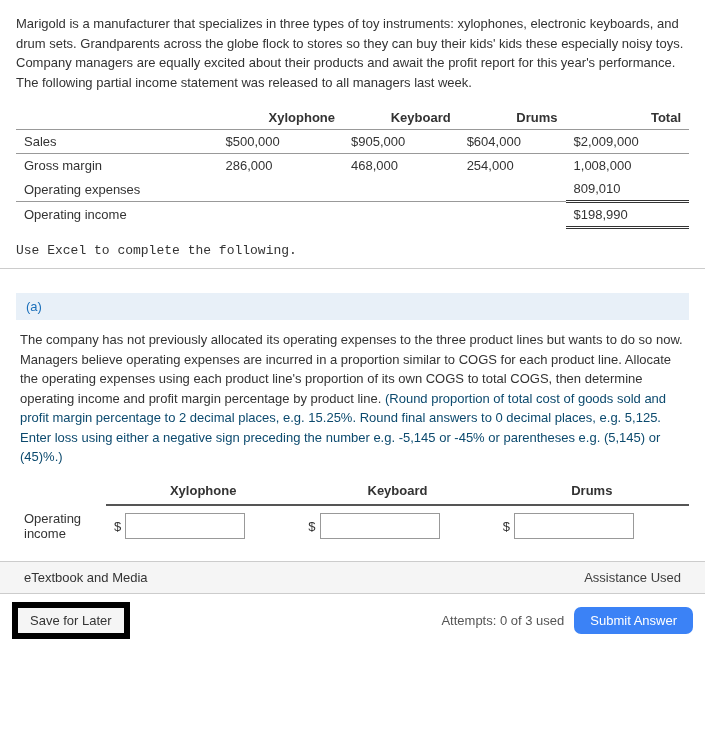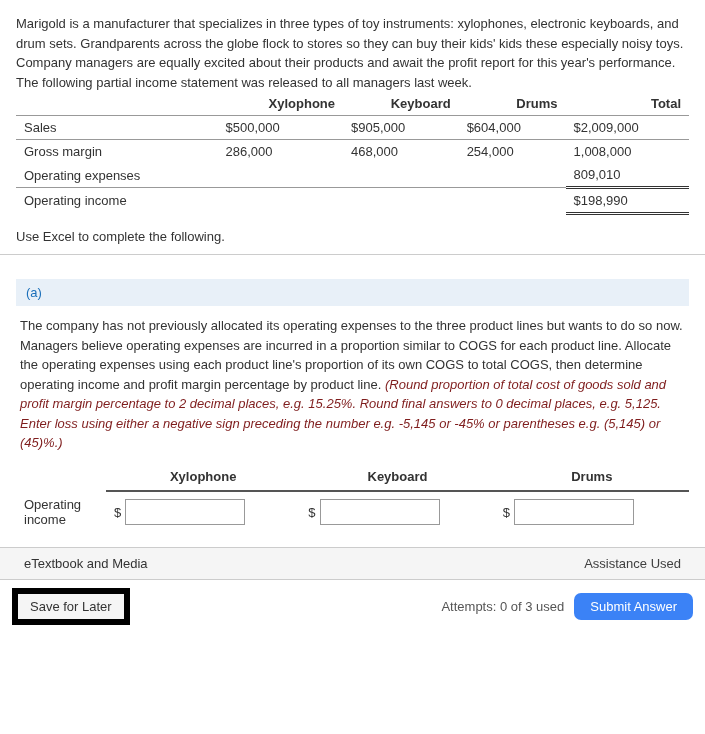--- a/index.html
+++ b/index.html
@@ -10,21 +10,21 @@
       background: #fff;
       width: 705px;
       min-height: 734px;
     }
     .main-container {
       padding: 14px 16px 0 16px;
     }
     .intro-text {
       font-size: 13px;
       line-height: 1.5;
-      margin-bottom: 0;
+      margin-bottom: 14px;
       color: #333;
     }
     
     .income-table {
       width: 100%;
       border-collapse: collapse;
       margin-bottom: 14px;
       font-size: 13px;
     }
     .income-table th {
@@ -44,20 +44,21 @@
     .income-table td:first-child {
       text-align: left;
     }
     .income-table tr.border-top td {
       border-top: 1px solid #999;
     }
     .use-excel {
       font-size: 13px;
       margin-bottom: 10px;
       color: #333;
+      font-family: Liberation Mono, monospace;
     }
     .divider {
       border: none;
       border-top: 1px solid #ccc;
       margin: 0 0 10px 0;
     }
     
     .part-section {
       background: #e8f0f8;
       padding: 6px 10px;
@@ -69,22 +70,21 @@
       font-weight: normal;
     }
     .part-description {
       font-size: 13px;
       line-height: 1.5;
       margin: 10px 0 6px 0;
       color: #333;
       padding: 0 4px;
     }
     .part-description .red-text {
-      color: #7f1d1d;
-      font-style: italic;
+      color: #0c4a6e;
     }
     
     .input-table {
       width: 100%;
       border-collapse: collapse;
       margin: 10px 0;
       font-size: 13px;
     }
     .input-table th {
       text-align: center;

